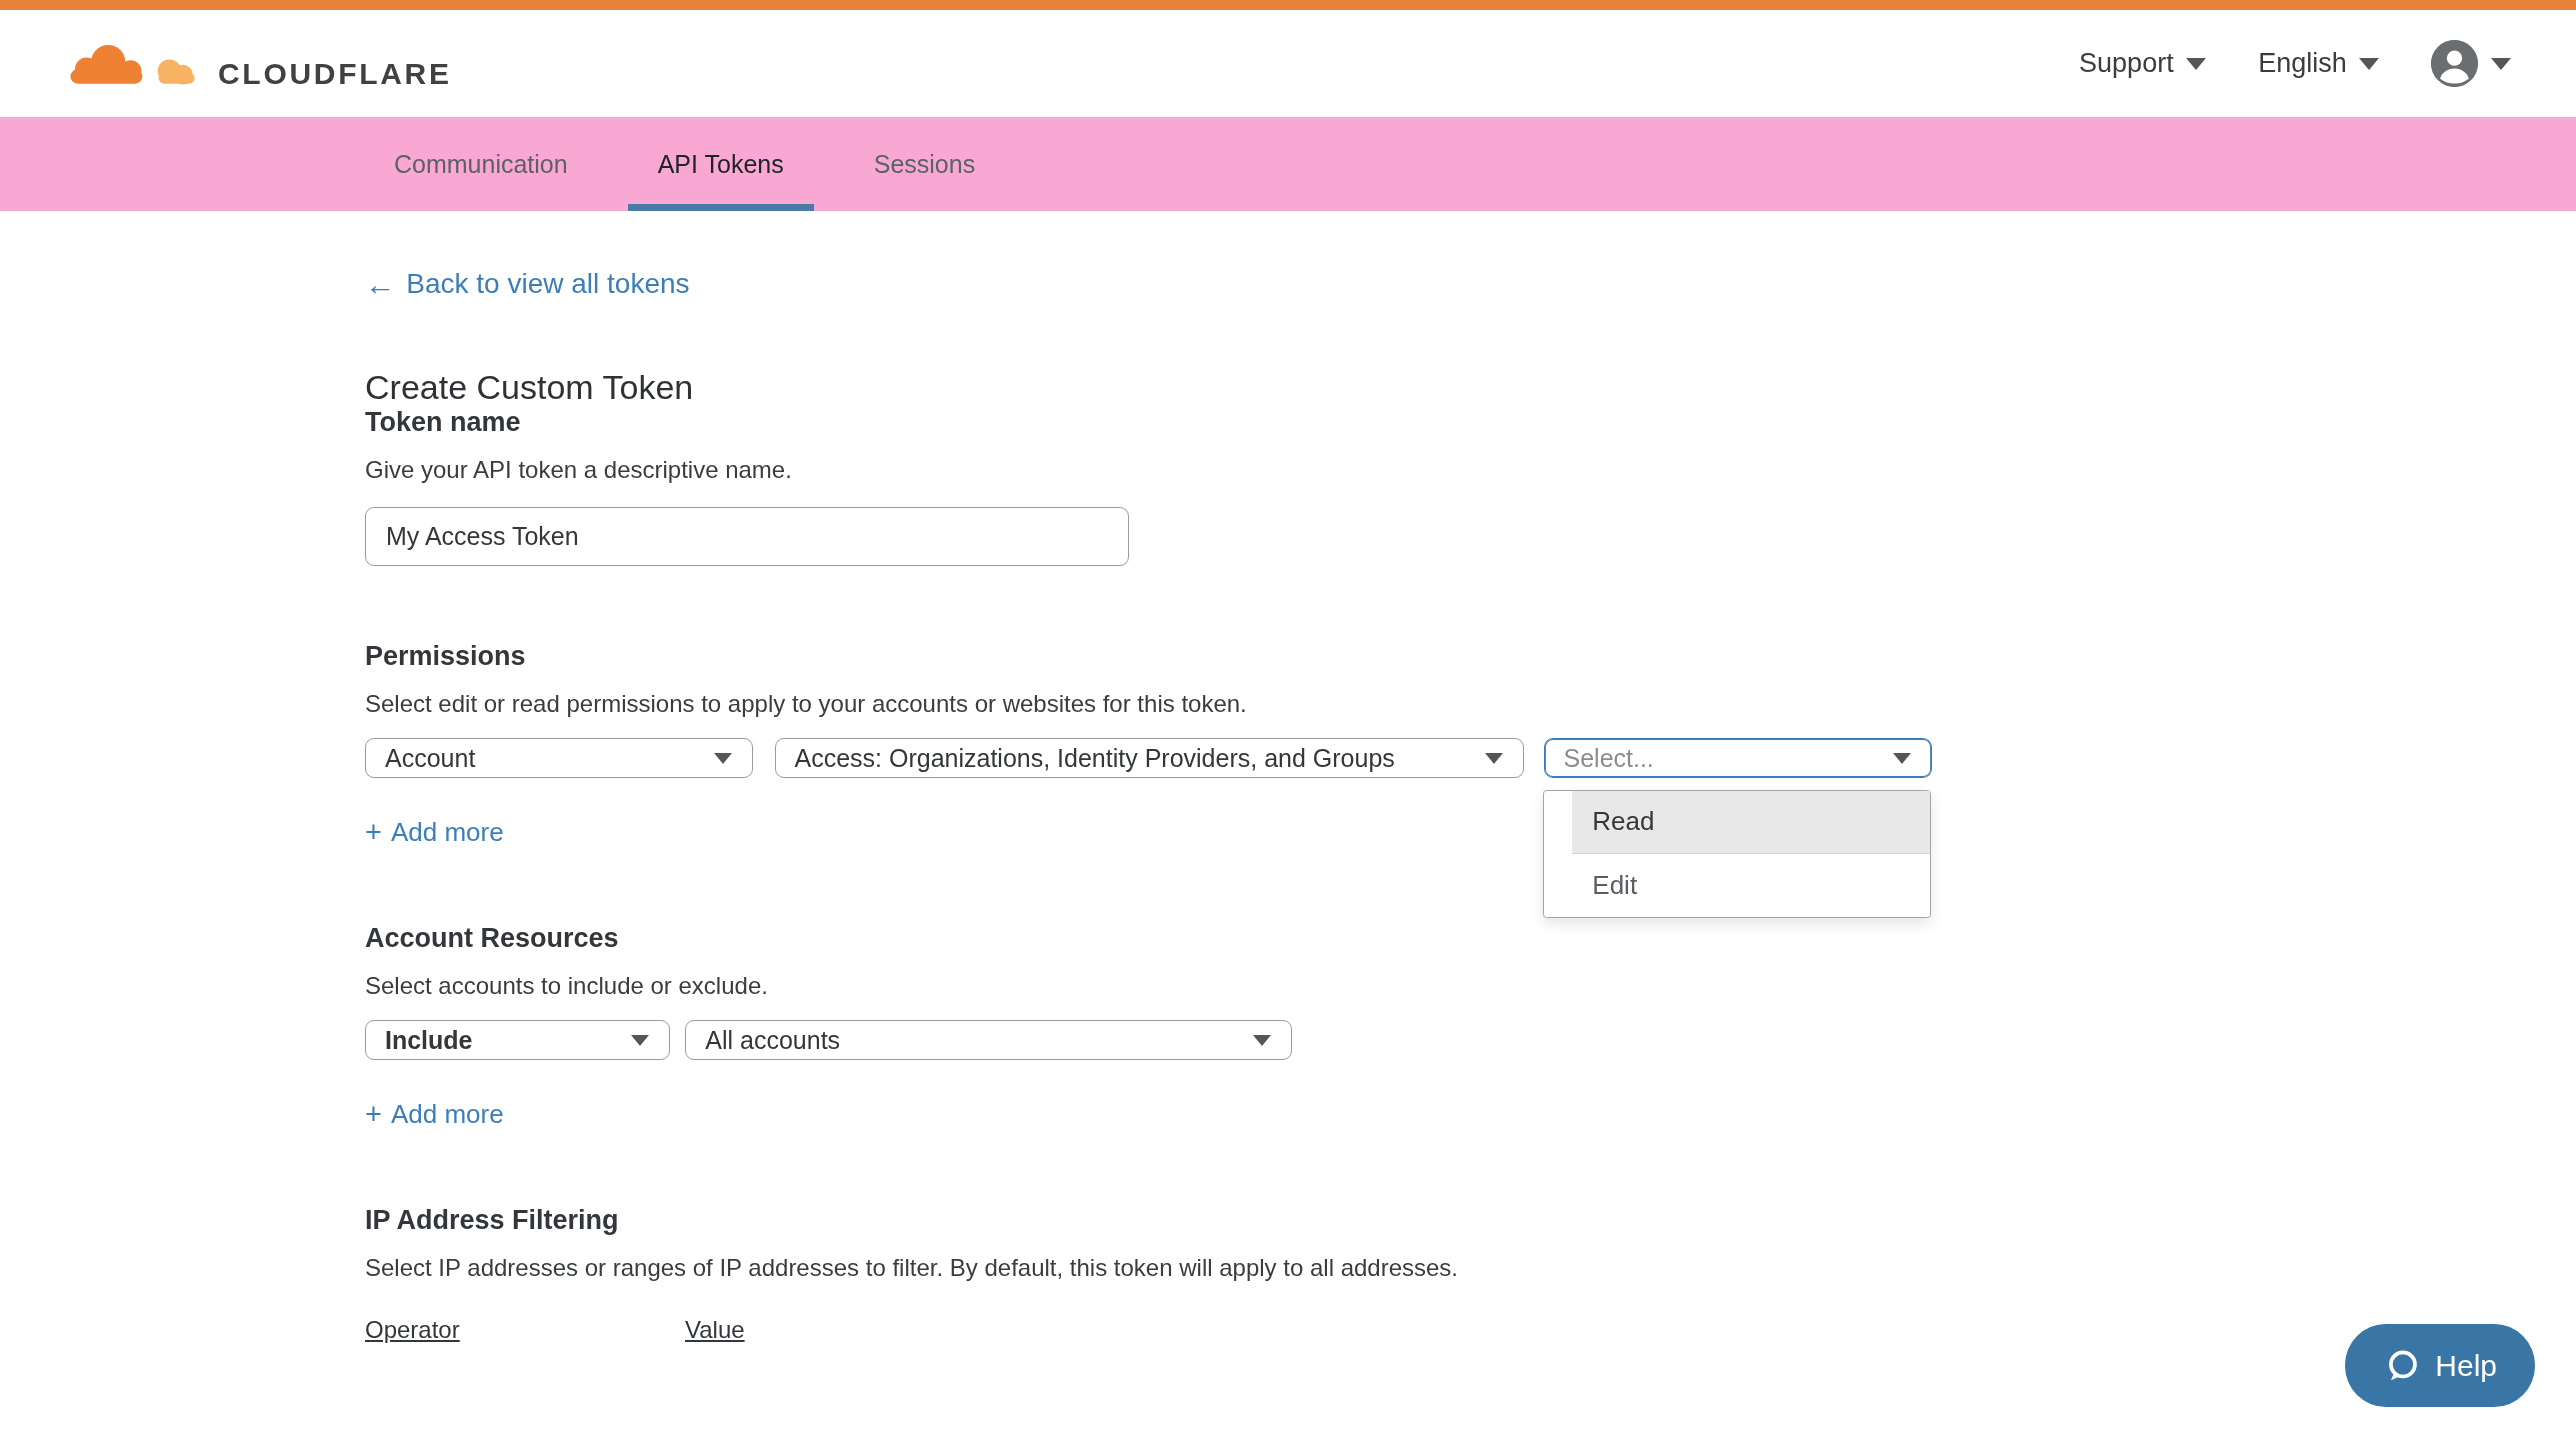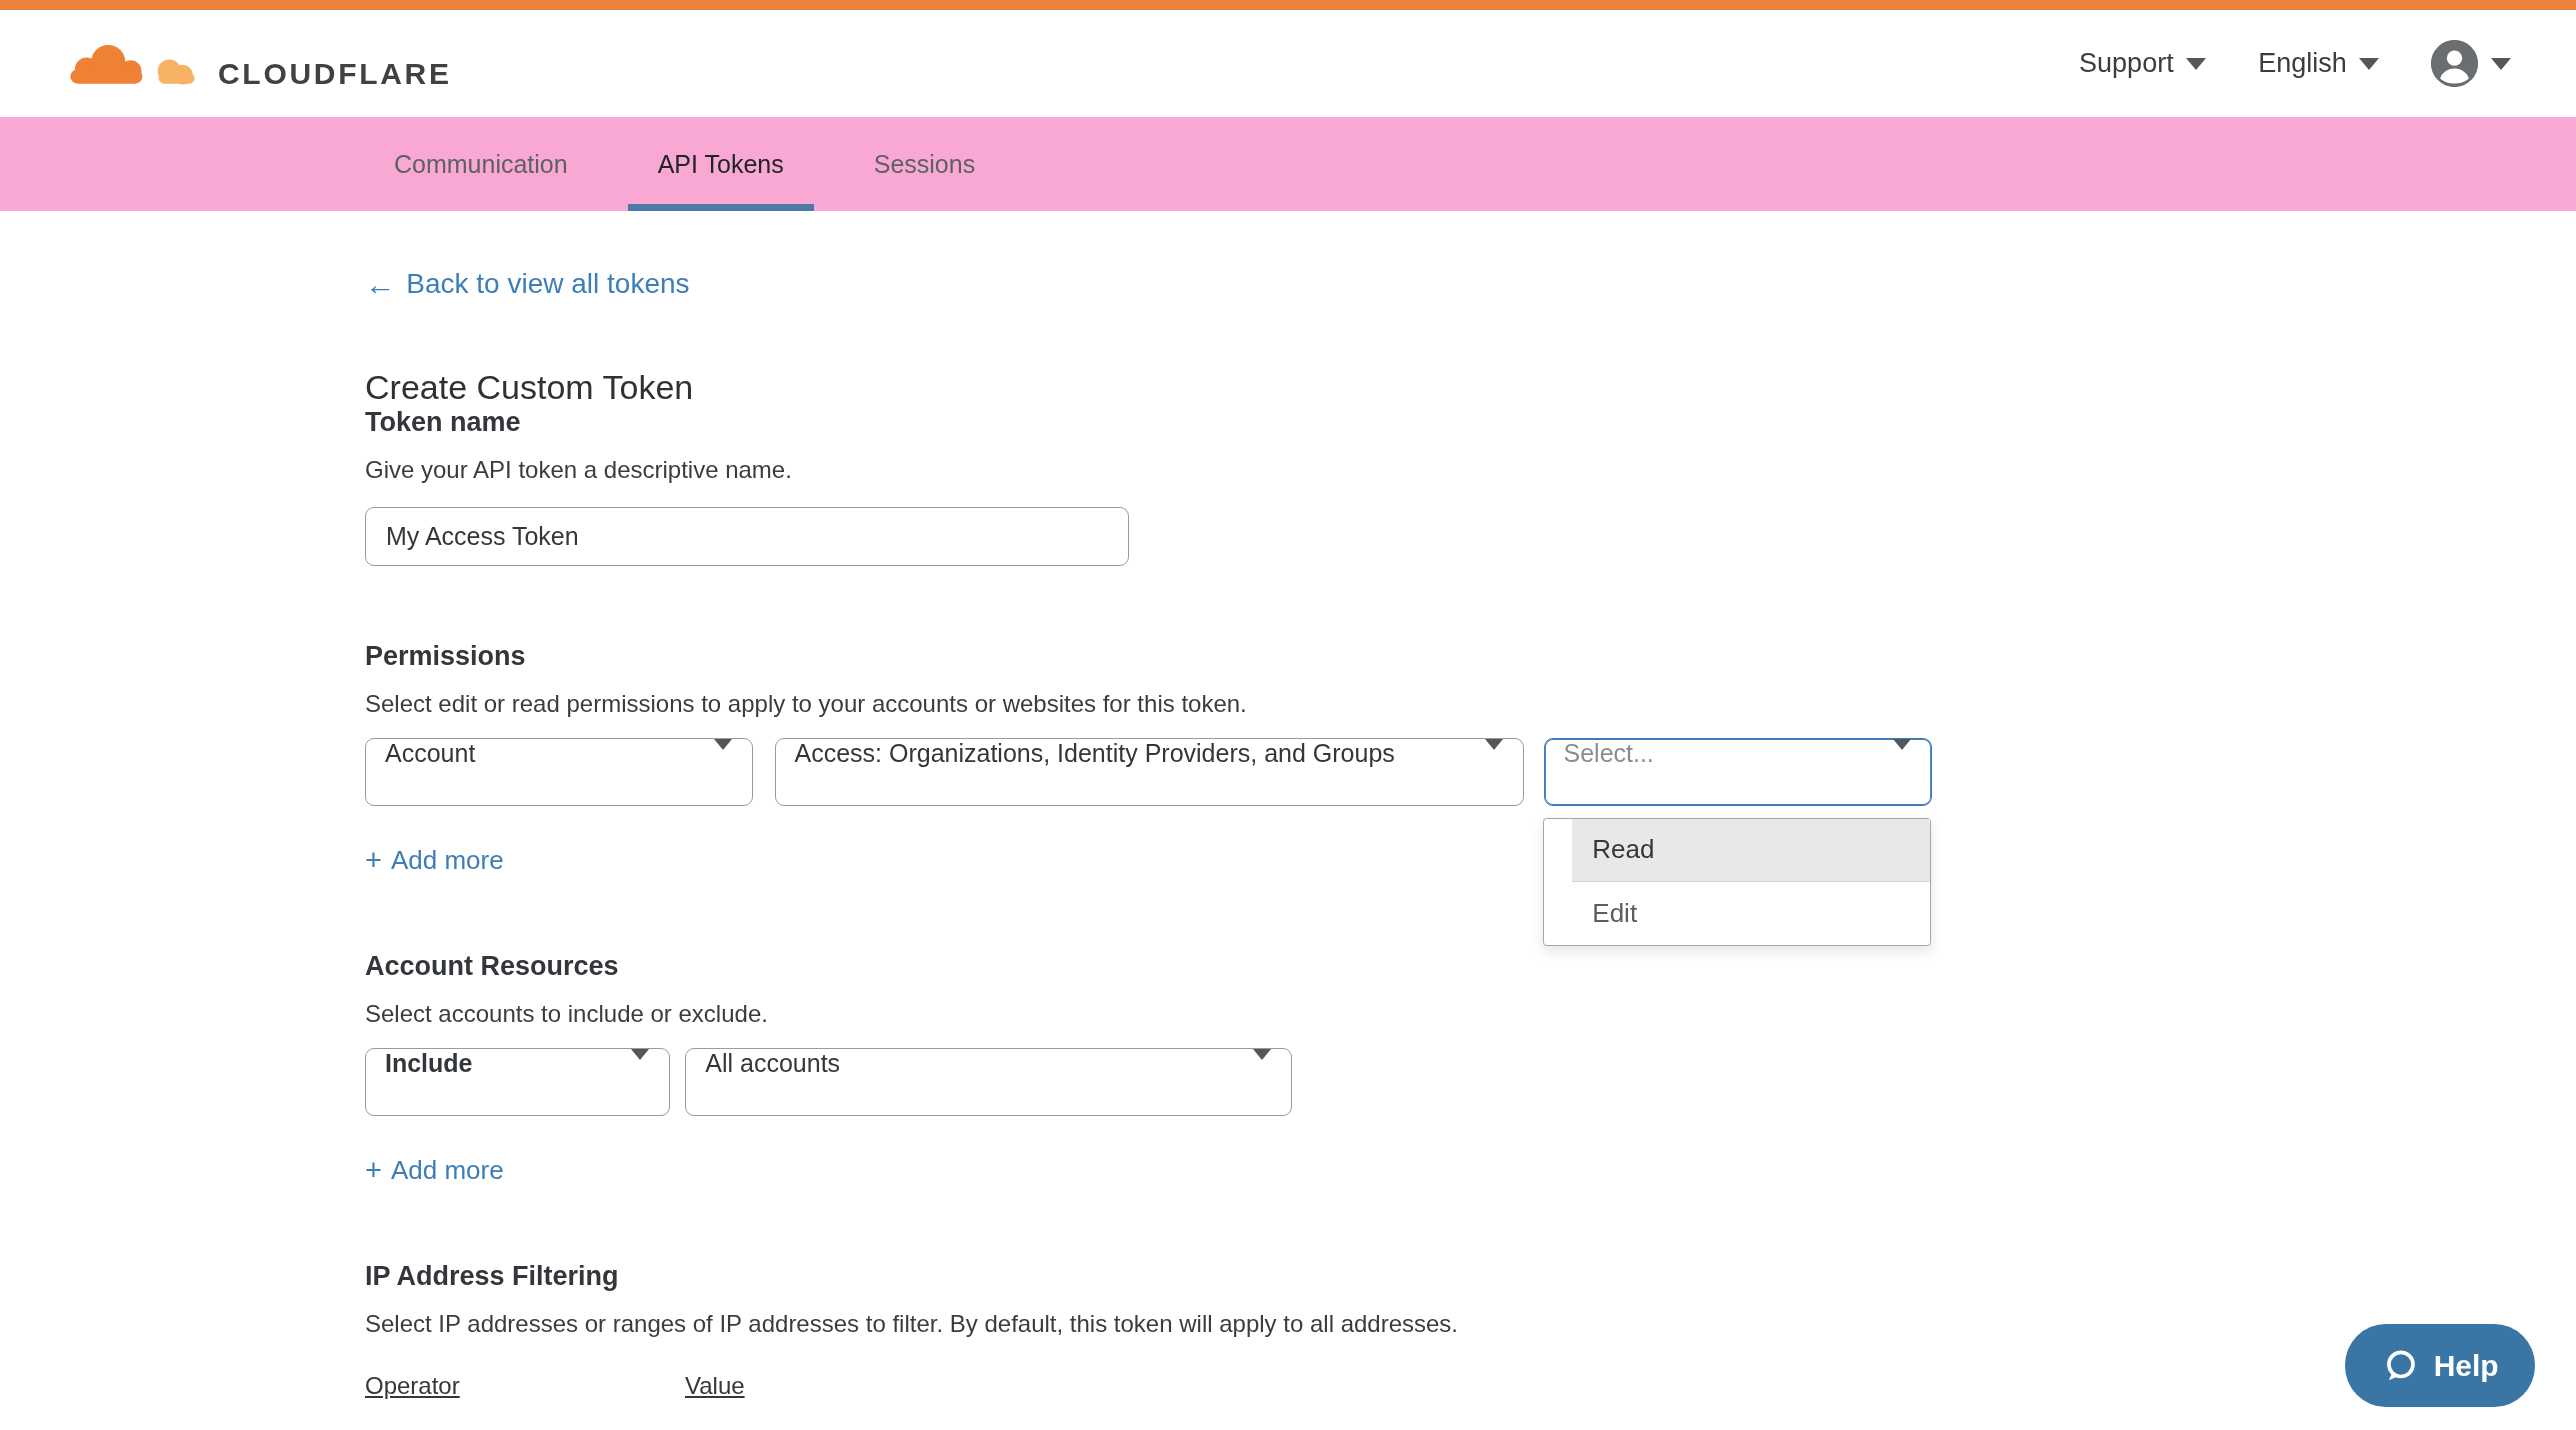--- a/index.html
+++ b/index.html
@@ -41,22 +41,22 @@
   .section-desc { font-size:24px; color:#3a3d40; margin-top:18px; }
 
   .sec-token { }
   .text-input { margin-top:23px; width:764px; height:59px; border:1.8px solid #9b9b9b; border-radius:9px;
                 font-size:25px; padding:0 20px; color:#33373a; font-family:"Liberation Sans",sans-serif;
                 background:#fff; outline:none; display:block; }
 
   .sec { margin-top:75px; }
 
   .row { display:flex; margin-top:20px; }
-  .select { position:relative; height:68px; border:1.8px solid #9b9b9b; border-radius:9px; background:#fff;
-            display:flex; align-items:flex-start; font-size:25px; color:#33373a; padding:0 54px 0 19px; cursor:pointer; }
+  .select { position:relative; height:40px; border:1.8px solid #9b9b9b; border-radius:9px; background:#fff;
+            display:flex; align-items:center; font-size:25px; color:#33373a; padding:0 54px 0 19px; cursor:pointer; }
   .select .chev { position:absolute; right:20px; border-left:9px solid transparent;
                   border-right:9px solid transparent; border-top:11.7px solid #54575a; }
   .select.placeholder { color:#8a8d90; }
   .select.focused { border-color:#3d7eb9; box-shadow:0 0 0 0.9px #3d7eb9 inset; }
 
   .w-scope { width:388px; margin-right:21.5px; }
   .w-resource { width:749px; margin-right:20px; }
   .w-access { width:388px; }
   .w-mode { width:305px; margin-right:15.3px;font-weight:bold; }
   .w-accounts { width:607px; }
@@ -71,21 +71,21 @@
   .addmore { display:inline-flex; align-items:center; gap:9px; color:#3d7eb9; font-size:26px;
              margin-top:39px; cursor:pointer; }
   .addmore .plus { font-size:29px; font-weight:400; line-height:1; }
 
   .field-labels { display:flex; margin-top:34px; font-size:24px; color:#33363a;text-decoration:underline; }
   .label-operator { width:320px; }
 
   
   .help-btn { position:fixed; right:41px; bottom:23px; height:83px; min-width:190px; border-radius:41px;
               background:#3a76a5; color:#fff; display:flex; align-items:center; justify-content:center;
-              gap:14.4px; font-size:30px; font-weight:700; cursor:pointer; border:none;
+              gap:14.4px; font-size:30px; font-weight:400; cursor:pointer; border:none;
               font-family:"Liberation Sans",sans-serif; }
 </style>
 </head>
 <body>
 
 <div class="topbar"></div>
 
 <header class="header">
   <div class="logo">
     <svg width="180" height="47" viewBox="0 0 200 52">

